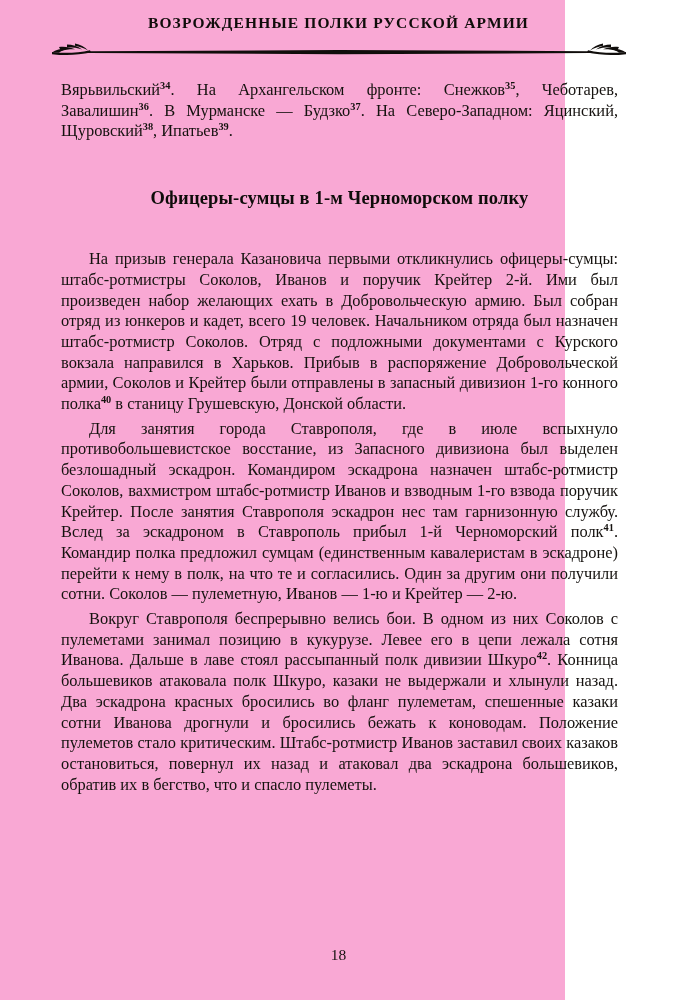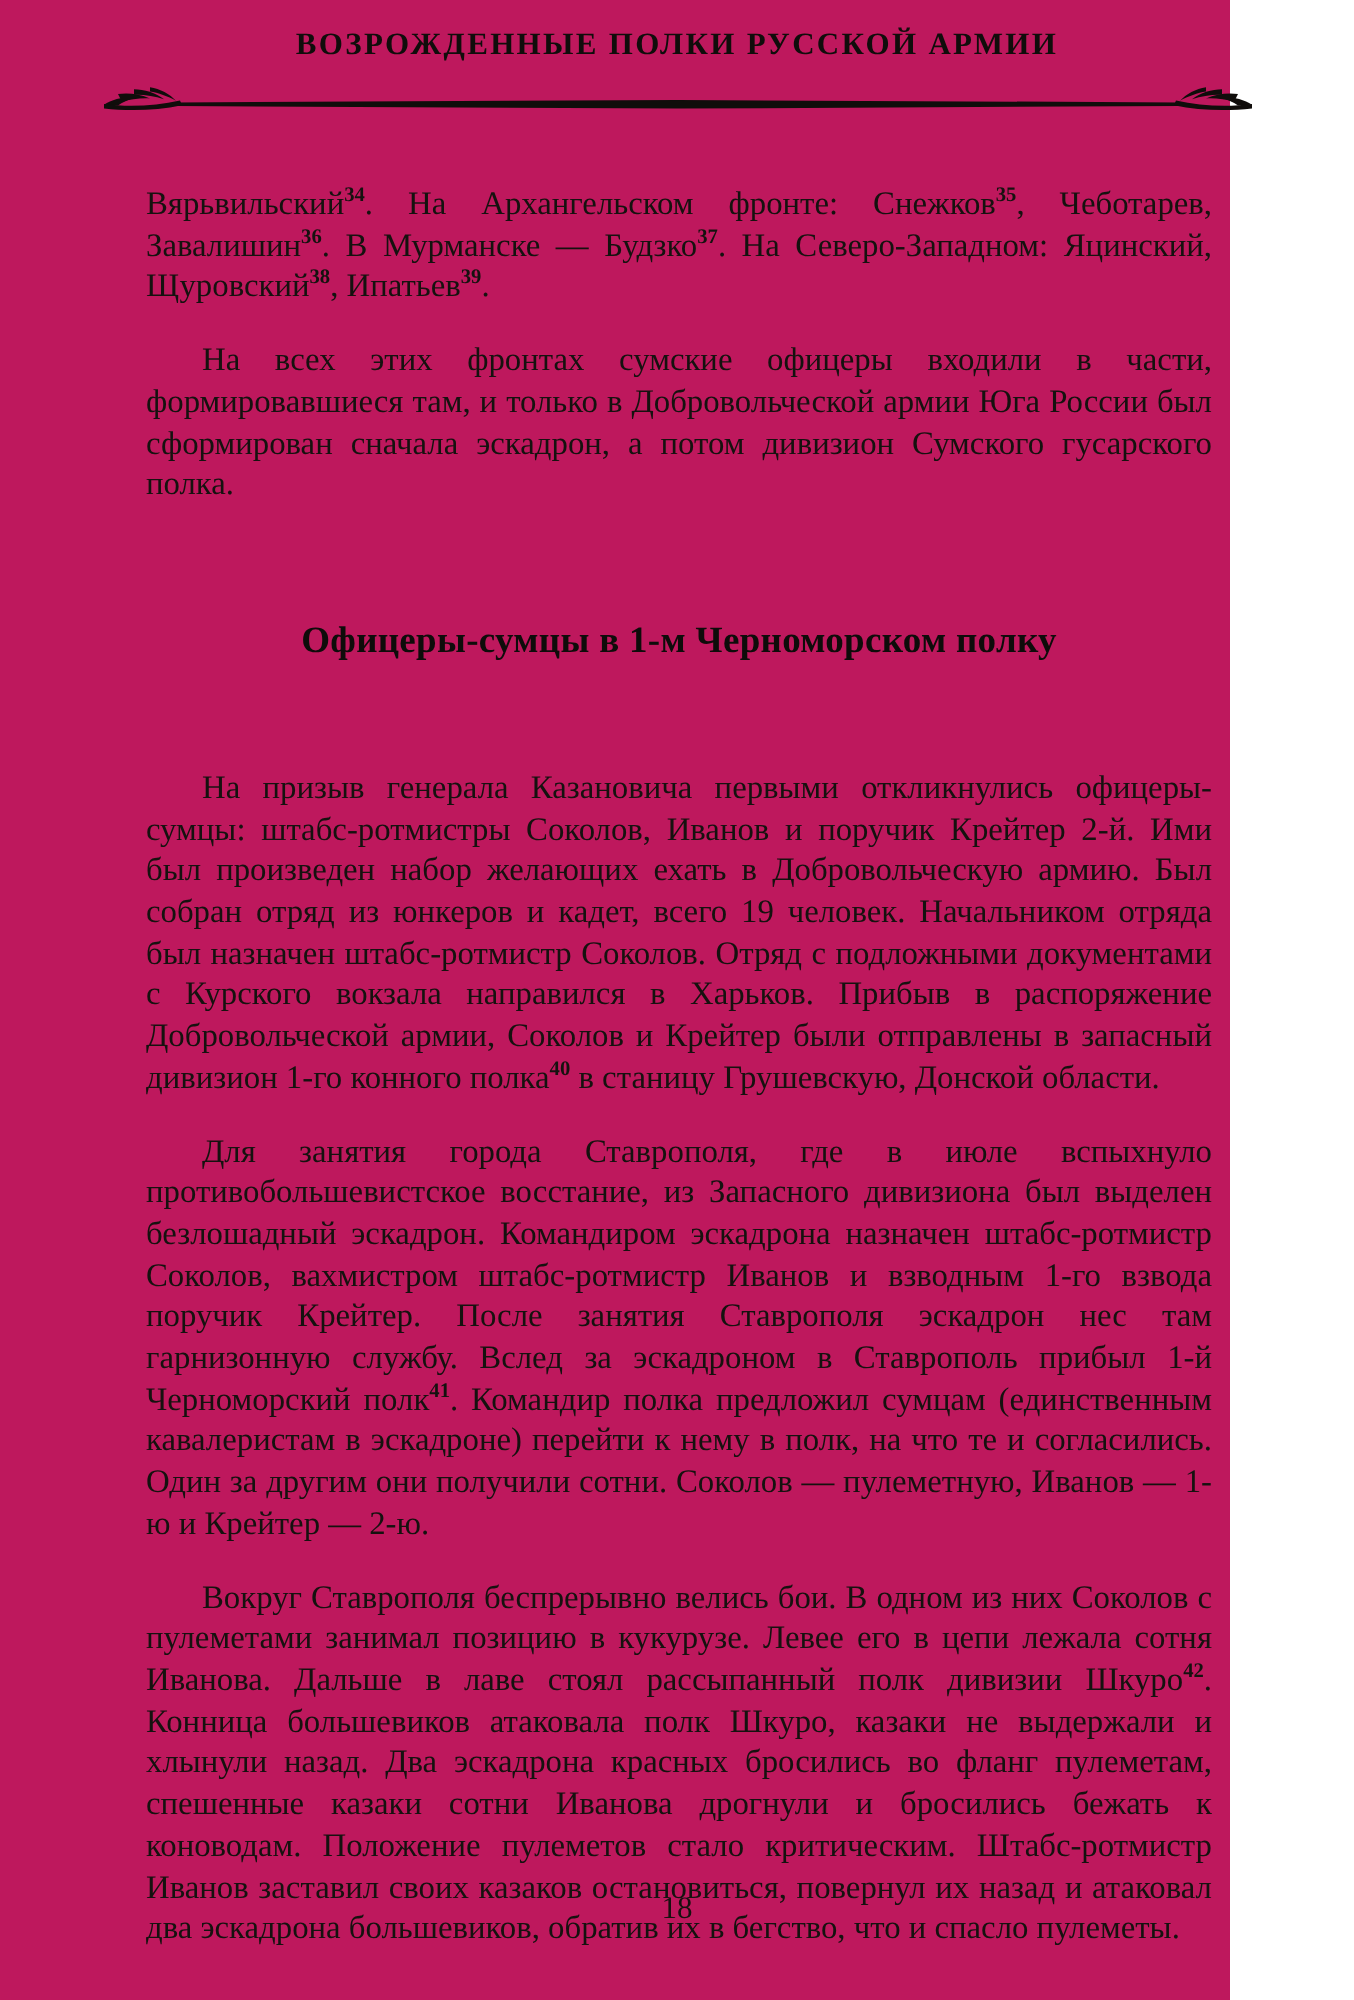--- a/index.html
+++ b/index.html
@@ -10,25 +10,25 @@
     width: 677px;
     height: 1000px;
     background: #ffffff;
     font-family: "Liberation Serif", "DejaVu Serif", serif;
     color: #13100e;
     overflow: hidden;
   }
 
   .page {
     position: relative;
-    width: 615px;
+    width: 565px;
     height: 1000px;
     box-sizing: border-box;
     padding: 0;
-    background: #be185d;
+    background: #f9a8d4;
   }
 
   
   .running-head {
     position: absolute;
     left: 0;
     top: 14px;
     width: 677px;
     text-align: center;
   }
@@ -56,21 +56,21 @@
 
   
   .column {
     position: absolute;
     left: 57px;
     top: 76px;
     width: 565px;
   }
 
   p.body-par {
-    margin: 16px;
+    margin: 4px;
     font-size: 16.4px;
     line-height: 20.7px;
     text-align: justify;
     text-justify: inter-word;
     text-indent: 28px;
     color: #15120f;
     font-family: "Liberation Serif", "DejaVu Serif", serif;
     -webkit-font-smoothing: antialiased;
   }
   p.body-par.no-indent { text-indent: 0; }
@@ -143,21 +143,20 @@
         <path d="M25 1.6 C30 2.4 35 5.0 38 8.4 C34 6.2 29 4.4 25 3.8 Z"></path>
         <path d="M2 10.0 C14 11.6 28 11.0 40 8.2 L41 10.6 C28 13.4 14 13.6 2 12.2 Z"></path>
       </g>
     </svg>
   </div>
 
   <div class="column">
 
     <p class="body-par no-indent last-line-left"><span>Вярьвильский</span><sup class="fn">34</sup><span>. На Архангельском фронте: Снежков</span><sup class="fn">35</sup><span>, Чеботарев, Завалишин</span><sup class="fn">36</sup><span>. В Мурманске — Будзко</span><sup class="fn">37</sup><span>. На Северо-Западном: Яцинский, Щуровский</span><sup class="fn">38</sup><span>, Ипатьев</span><sup class="fn">39</sup><span>.</span></p>
 
-    <p class="body-par last-line-left">На всех этих фронтах сумские офицеры входили в части, формировавшиеся там, и только в Добровольческой армии Юга России был сформирован сначала эскадрон, а потом дивизион Сумского гусарского полка.</p>
 
     <div class="gap-before-heading"></div>
 
     <h2 class="section-heading">
       <span class="heading-line">Офицеры-сумцы в 1-м Черноморском полку</span>
     </h2>
 
     <div class="gap-after-heading"></div>
 
     <p class="body-par last-line-left"><span>На призыв генерала Казановича первыми откликнулись офицеры-сумцы: штабс-ротмистры Соколов, Иванов и поручик Крейтер 2-й. Ими был произведен набор желающих ехать в Добровольческую армию. Был собран отряд из юнкеров и кадет, всего 19 человек. Начальником отряда был назначен штабс-ротмистр Соколов. Отряд с подложными документами с Курского вокзала направился в Харьков. Прибыв в распоряжение Добровольческой армии, Соколов и Крейтер были отправлены в запасный дивизион 1-го конного полка</span><sup class="fn">40</sup><span> в станицу Грушевскую, Донской области.</span></p>

